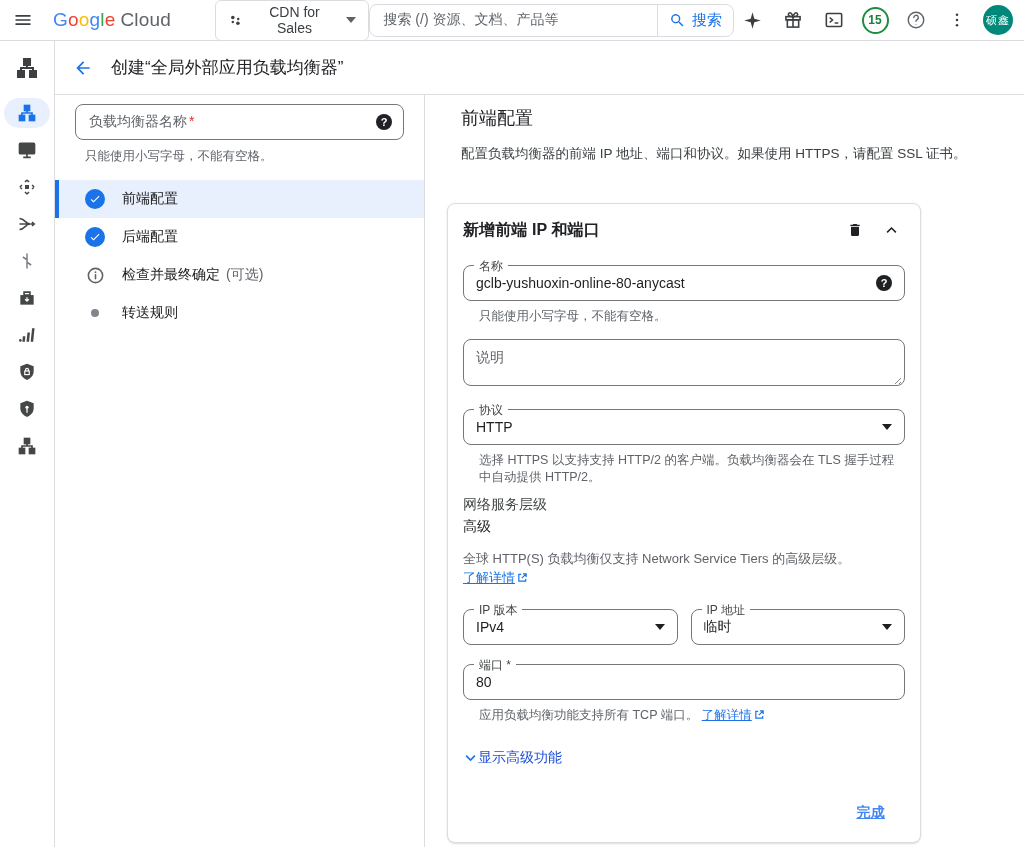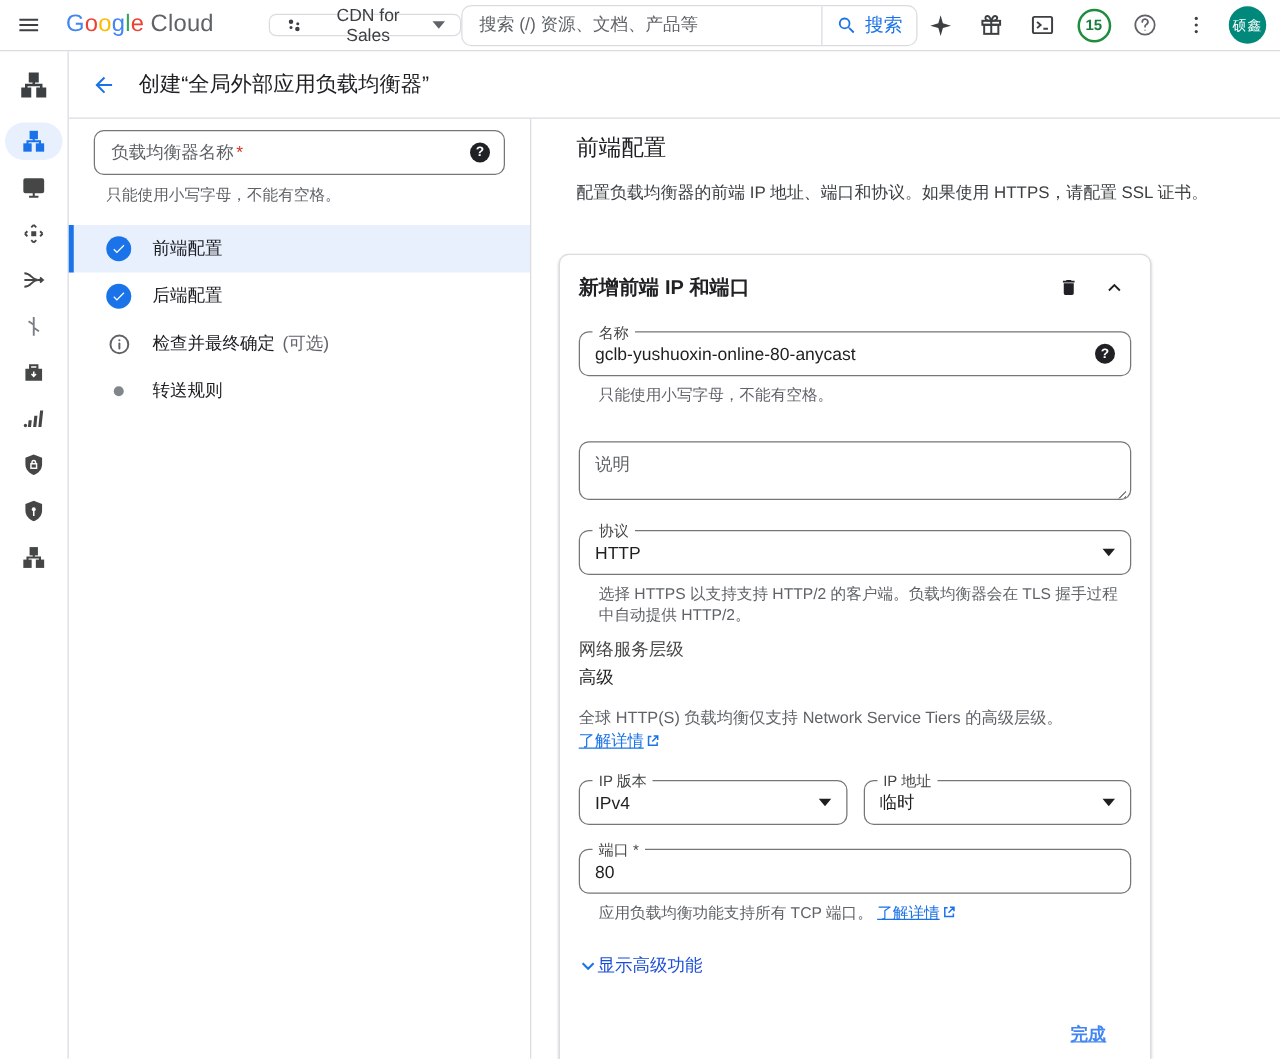--- a/index.html
+++ b/index.html
@@ -11,21 +11,21 @@
   }
   button { font-family:inherit; background:none; border:none; padding:0; cursor:pointer; }
 
   
   .topbar { height:41px; border-bottom:1px solid #dadce0; display:flex; align-items:center; padding-left:6px; }
   .iconbtn { width:36px; height:36px; display:flex; align-items:center; justify-content:center; border-radius:50%; }
   .logo { display:flex; align-items:baseline; font-size:19px; margin-left:12px; letter-spacing:.2px; }
   .logo .c1{color:#4285F4}.logo .c2{color:#EA4335}.logo .c3{color:#FBBC05}
   .logo .c4{color:#4285F4}.logo .c5{color:#34A853}.logo .c6{color:#EA4335}
   .logo .cloud { color:#5f6368; margin-left:5px; }
-  .project-chip { margin-left:44px; height:18px; border:1px solid #dadce0; border-radius:6px;
+  .project-chip { margin-left:44px; height:41px; border:1px solid #dadce0; border-radius:6px;
     display:flex; align-items:center; gap:9px; padding:0 12px; font-size:14px; color:#3c4043; background:#fff; }
   .caret { width:0; height:0; border-left:5px solid transparent; border-right:5px solid transparent; border-top:6px solid #5f6368; }
   .searchbox { width:376px; height:33px; border:1px solid #dadce0; border-radius:8px;
     display:flex; align-items:stretch; overflow:hidden; background:#fff; }
   .search-input { flex:1; display:flex; align-items:center; padding-left:13px; font-size:14px; color:#5f6368; }
   .search-btn { width:76px; border-left:1px solid #dadce0; display:flex; align-items:center; justify-content:center;
     gap:6px; color:#1a73e8; font-size:15px; }
   .topbar-right { margin-left:auto; display:flex; align-items:center; gap:5px; padding-right:8px; }
   .trial-badge { width:27px; height:27px; border-radius:50%; border:2px solid #1e8e3e; color:#188038;
     font-size:12px; font-weight:bold; display:flex; align-items:center; justify-content:center; }
@@ -79,21 +79,21 @@
   .card-header .gap { width:8px; }
 
   .mat-field { position:relative; height:36px; border:1px solid #747775; border-radius:8px;
     display:flex; align-items:center; padding:0 12px; font-size:14px; color:#1f1f1f; background:#fff; }
   .mat-label { position:absolute; top:-8px; left:10px; background:#fff; padding:0 5px; font-size:12px; color:#444746; white-space:nowrap; }
   .mat-value { flex:1; overflow:hidden; white-space:nowrap; }
   .sel-caret { width:0; height:0; border-left:5px solid transparent; border-right:5px solid transparent; border-top:6px solid #1f1f1f; }
 
   .fld-name { margin-top:21px; }
   .helper { font-size:12.5px; color:#5f6368; margin:7px 0 0 16px; }
-  .ta-wrap { position:relative; margin-top:28px;text-decoration:underline; }
+  .ta-wrap { position:relative; margin-top:14px;text-decoration:underline; }
   .ta-wrap textarea { width:100%; height:47px; border:1px solid #747775; border-radius:8px; resize:none;
     padding:9px 12px; font-size:14px; font-family:inherit; color:#1f1f1f; outline:none; }
   .ta-wrap textarea::placeholder { color:#5f6368; }
   .ta-handle { position:absolute; right:4px; bottom:6px; width:9px; height:9px; pointer-events:none;
     background:repeating-linear-gradient(135deg, transparent 0 2px, #80868b 2px 3px); 
     clip-path:polygon(100% 0, 0 100%, 100% 100%); }
   .fld-protocol { margin-top:19px; }
   .tier-label { margin-top:10px; font-size:14px; color:#444746; }
   .tier-value { margin-top:4px; font-size:14px; color:#1f1f1f; }
   .note { margin-top:14px; font-size:13px; color:#5f6368; line-height:1.45; }

